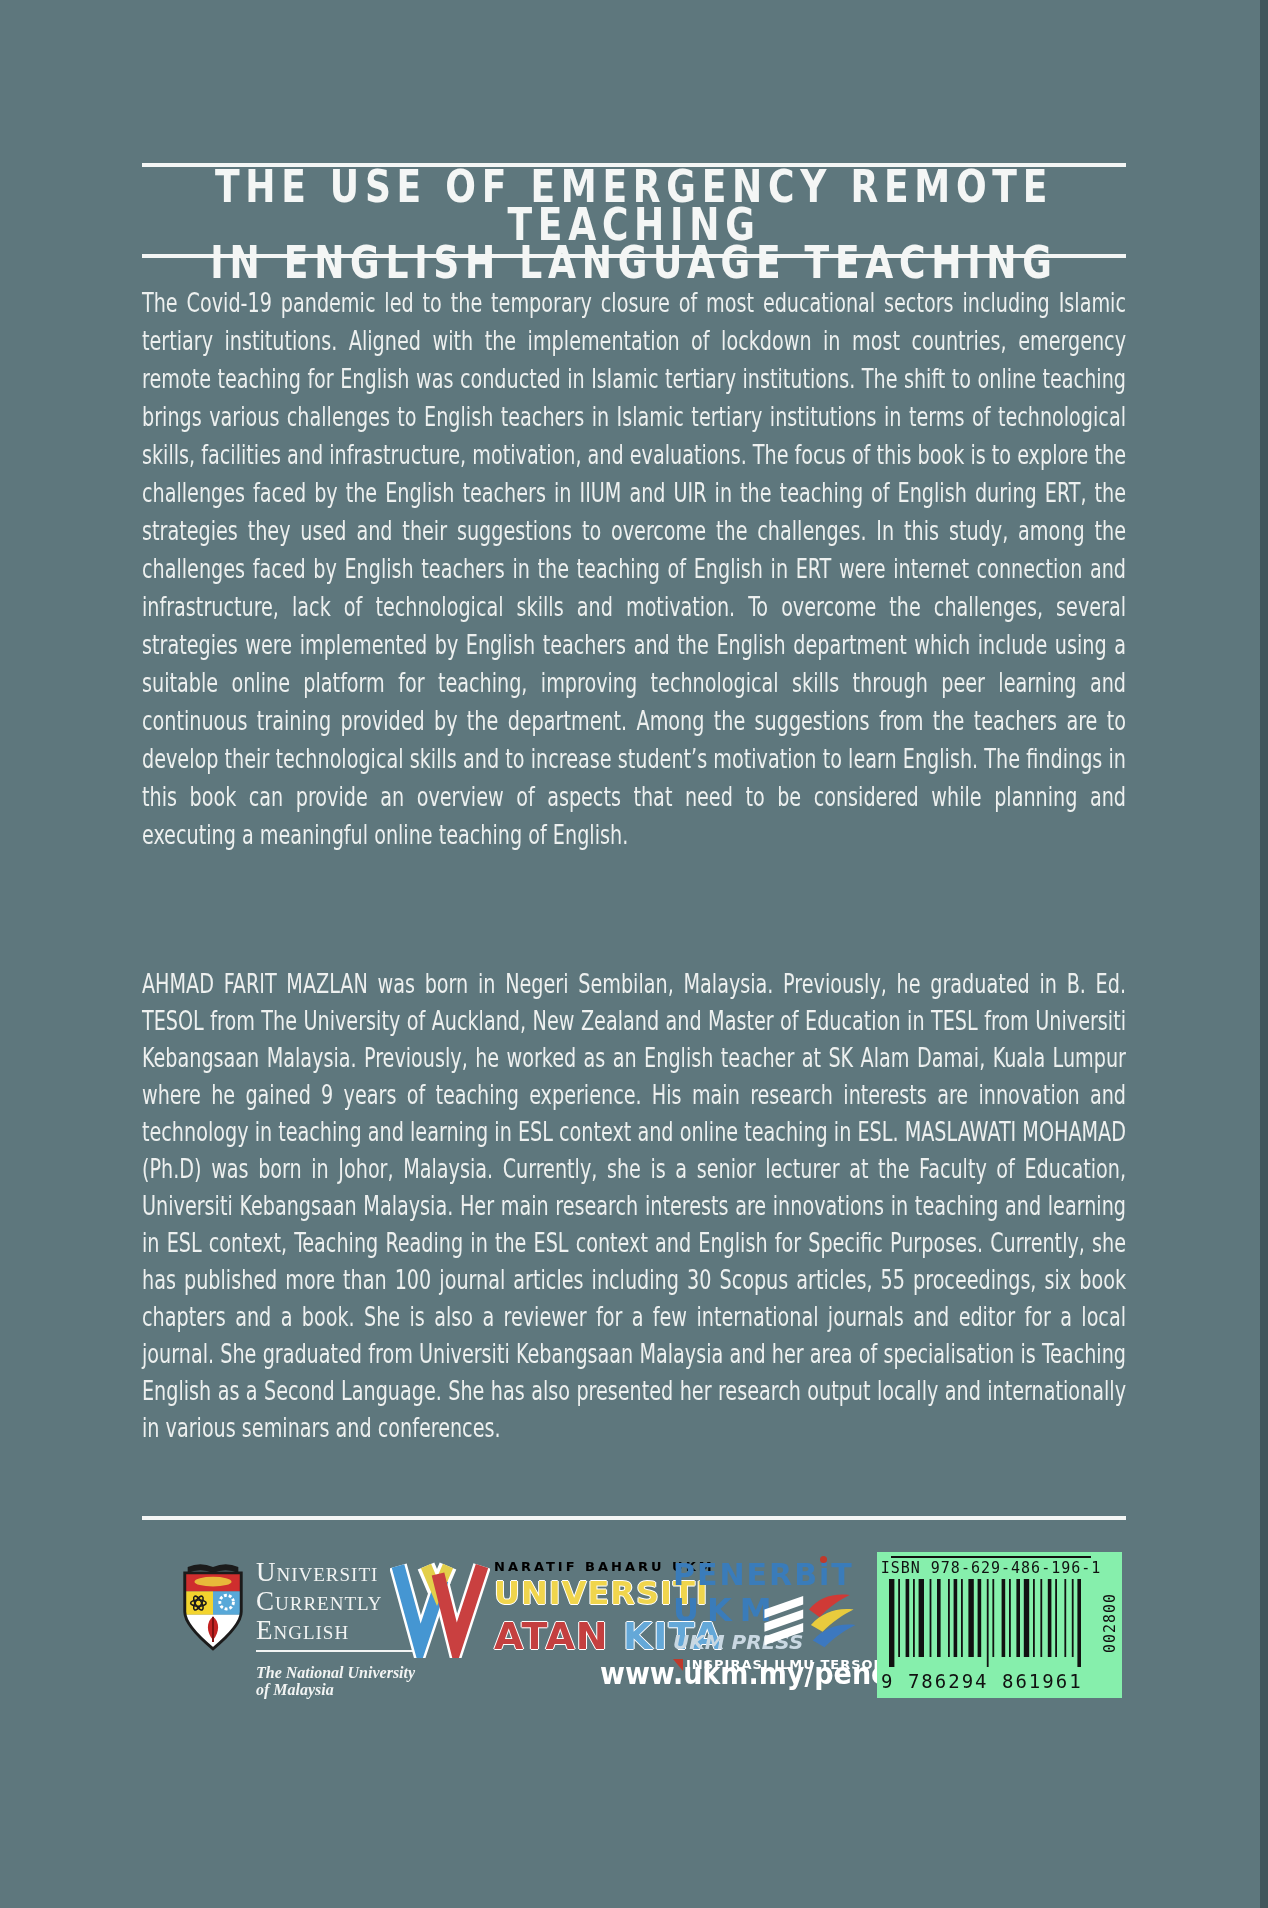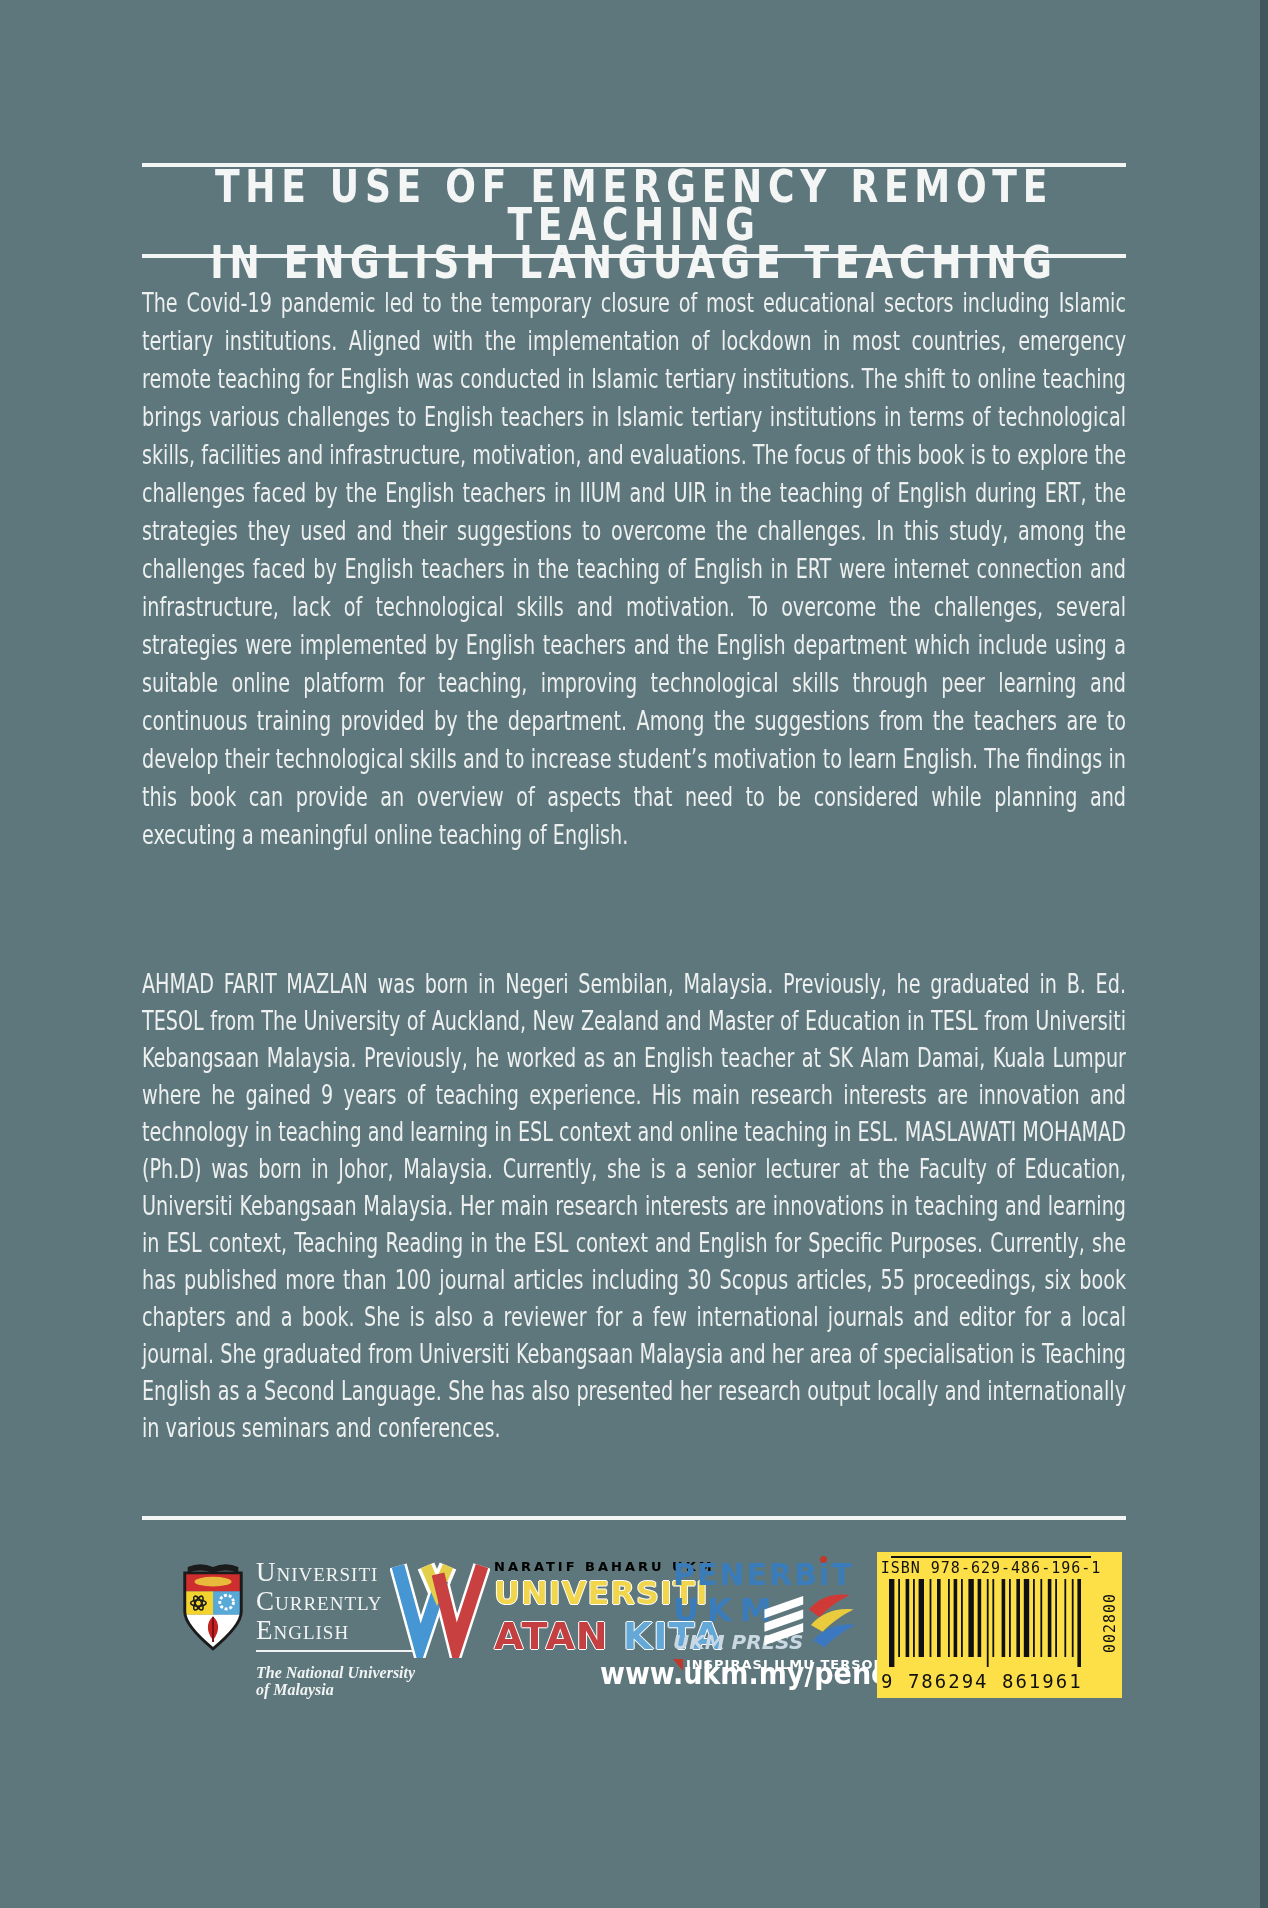--- a/index.html
+++ b/index.html
@@ -34,21 +34,21 @@
   .pen-brand{font-size:30px;font-weight:bold;letter-spacing:2px;color:#3a7cba;margin-top:40px;}
   .pen-dot{position:absolute;width:7px;height:7px;border-radius:50%;background:#c0392b;
            right:27px;top:-4px;}
   .pen-ukm{font-size:32px;font-weight:bold;letter-spacing:8px;margin-top:4px;}
   .pen-press{font-size:20px;font-weight:bold;font-style:italic;color:#c9d8e2;margin-top:6px;}
   .pen-slogan{display:flex;align-items:center;gap:3px;margin-top:6px;}
   .pen-tri{width:0;height:0;border-top:12px solid #c0392b;border-left:10px solid transparent;}
   .pen-slogan-text{font-size:13px;font-weight:bold;letter-spacing:1px;color:#fff;}
   .website{position:absolute;left:600px;top:1656px;font-size:30px;font-weight:bold;color:#fff;
            font-stretch:condensed;}
-  .barcode{position:absolute;left:877px;top:1552px;width:245px;height:146px;background:#fde047;
+  .barcode{position:absolute;left:877px;top:1552px;width:245px;height:146px;background:#86efac;
            color:#111;font-family:"DejaVu Sans Mono",monospace;}
   .bc-topline{position:absolute;left:14px;top:4px;width:200px;height:2px;background:#111;}
   .bc-isbn{position:absolute;left:0;top:7px;width:228px;text-align:center;font-size:15px;
            letter-spacing:1px;}
   .bc-bars{position:absolute;left:10px;top:27px;}
   .bc-num{position:absolute;left:4px;bottom:6px;width:224px;font-size:19px;letter-spacing:2px;}
   .bc-side{position:absolute;right:-18px;top:62px;font-size:15px;letter-spacing:1px;
            transform:rotate(-90deg);transform-origin:center;}
 </style>
 </head>

